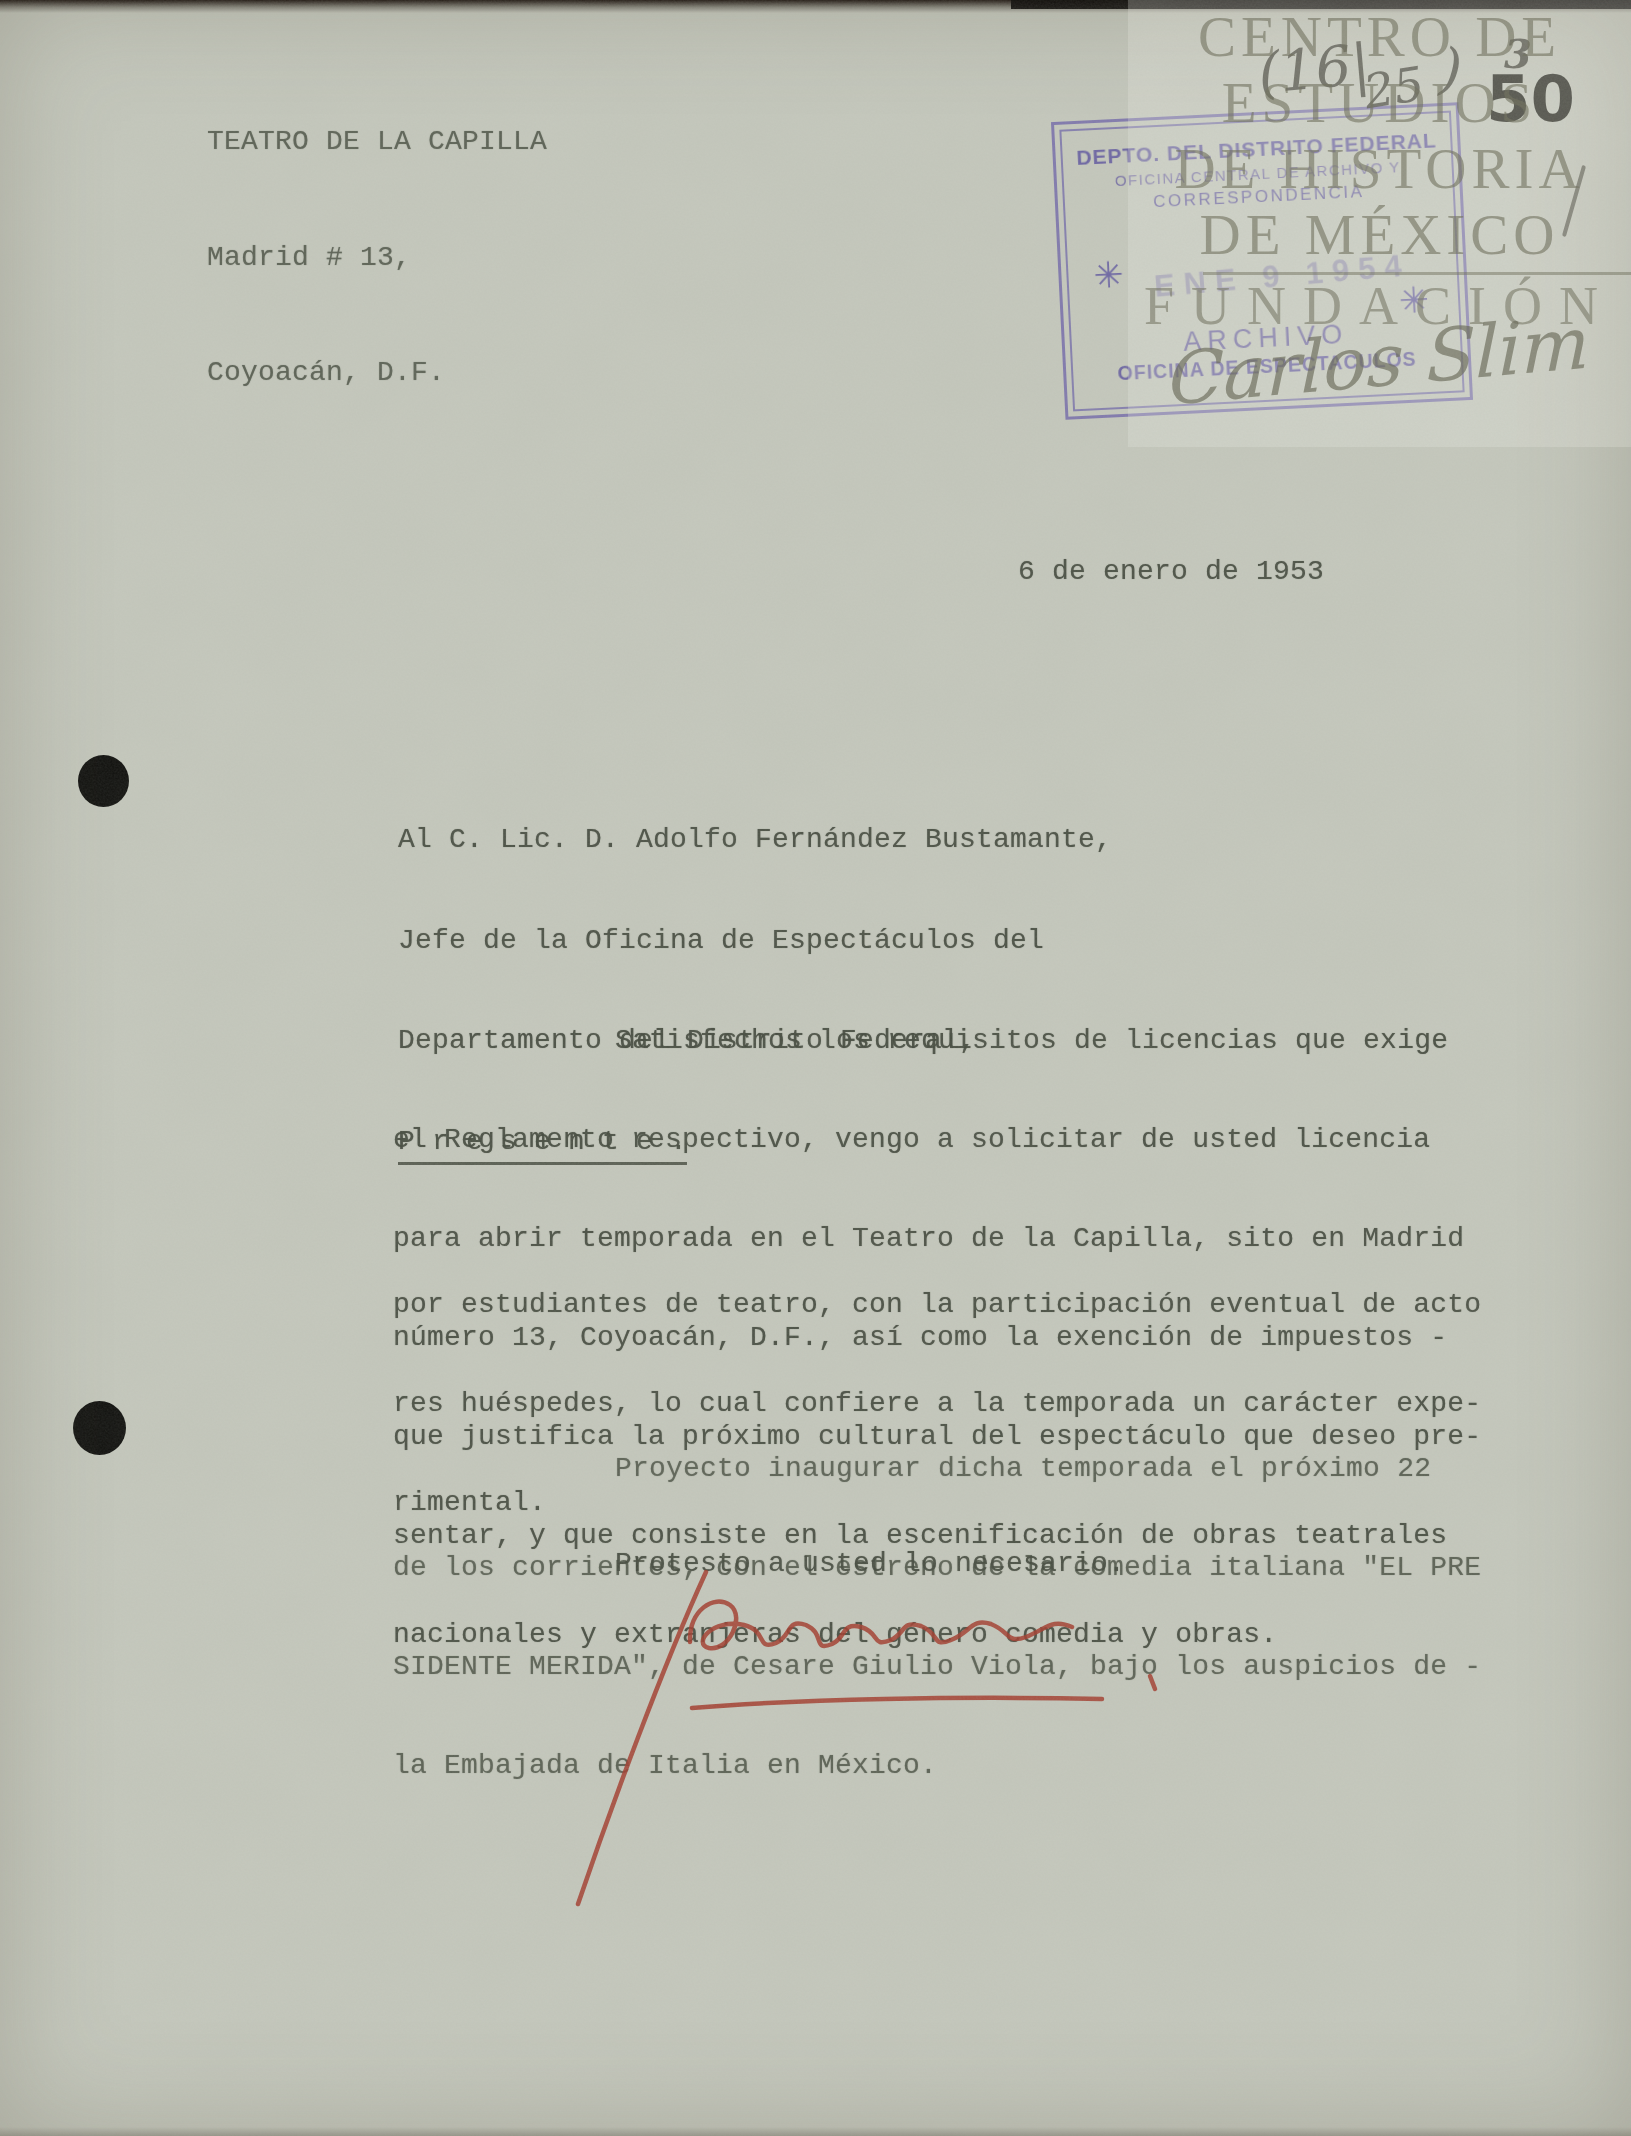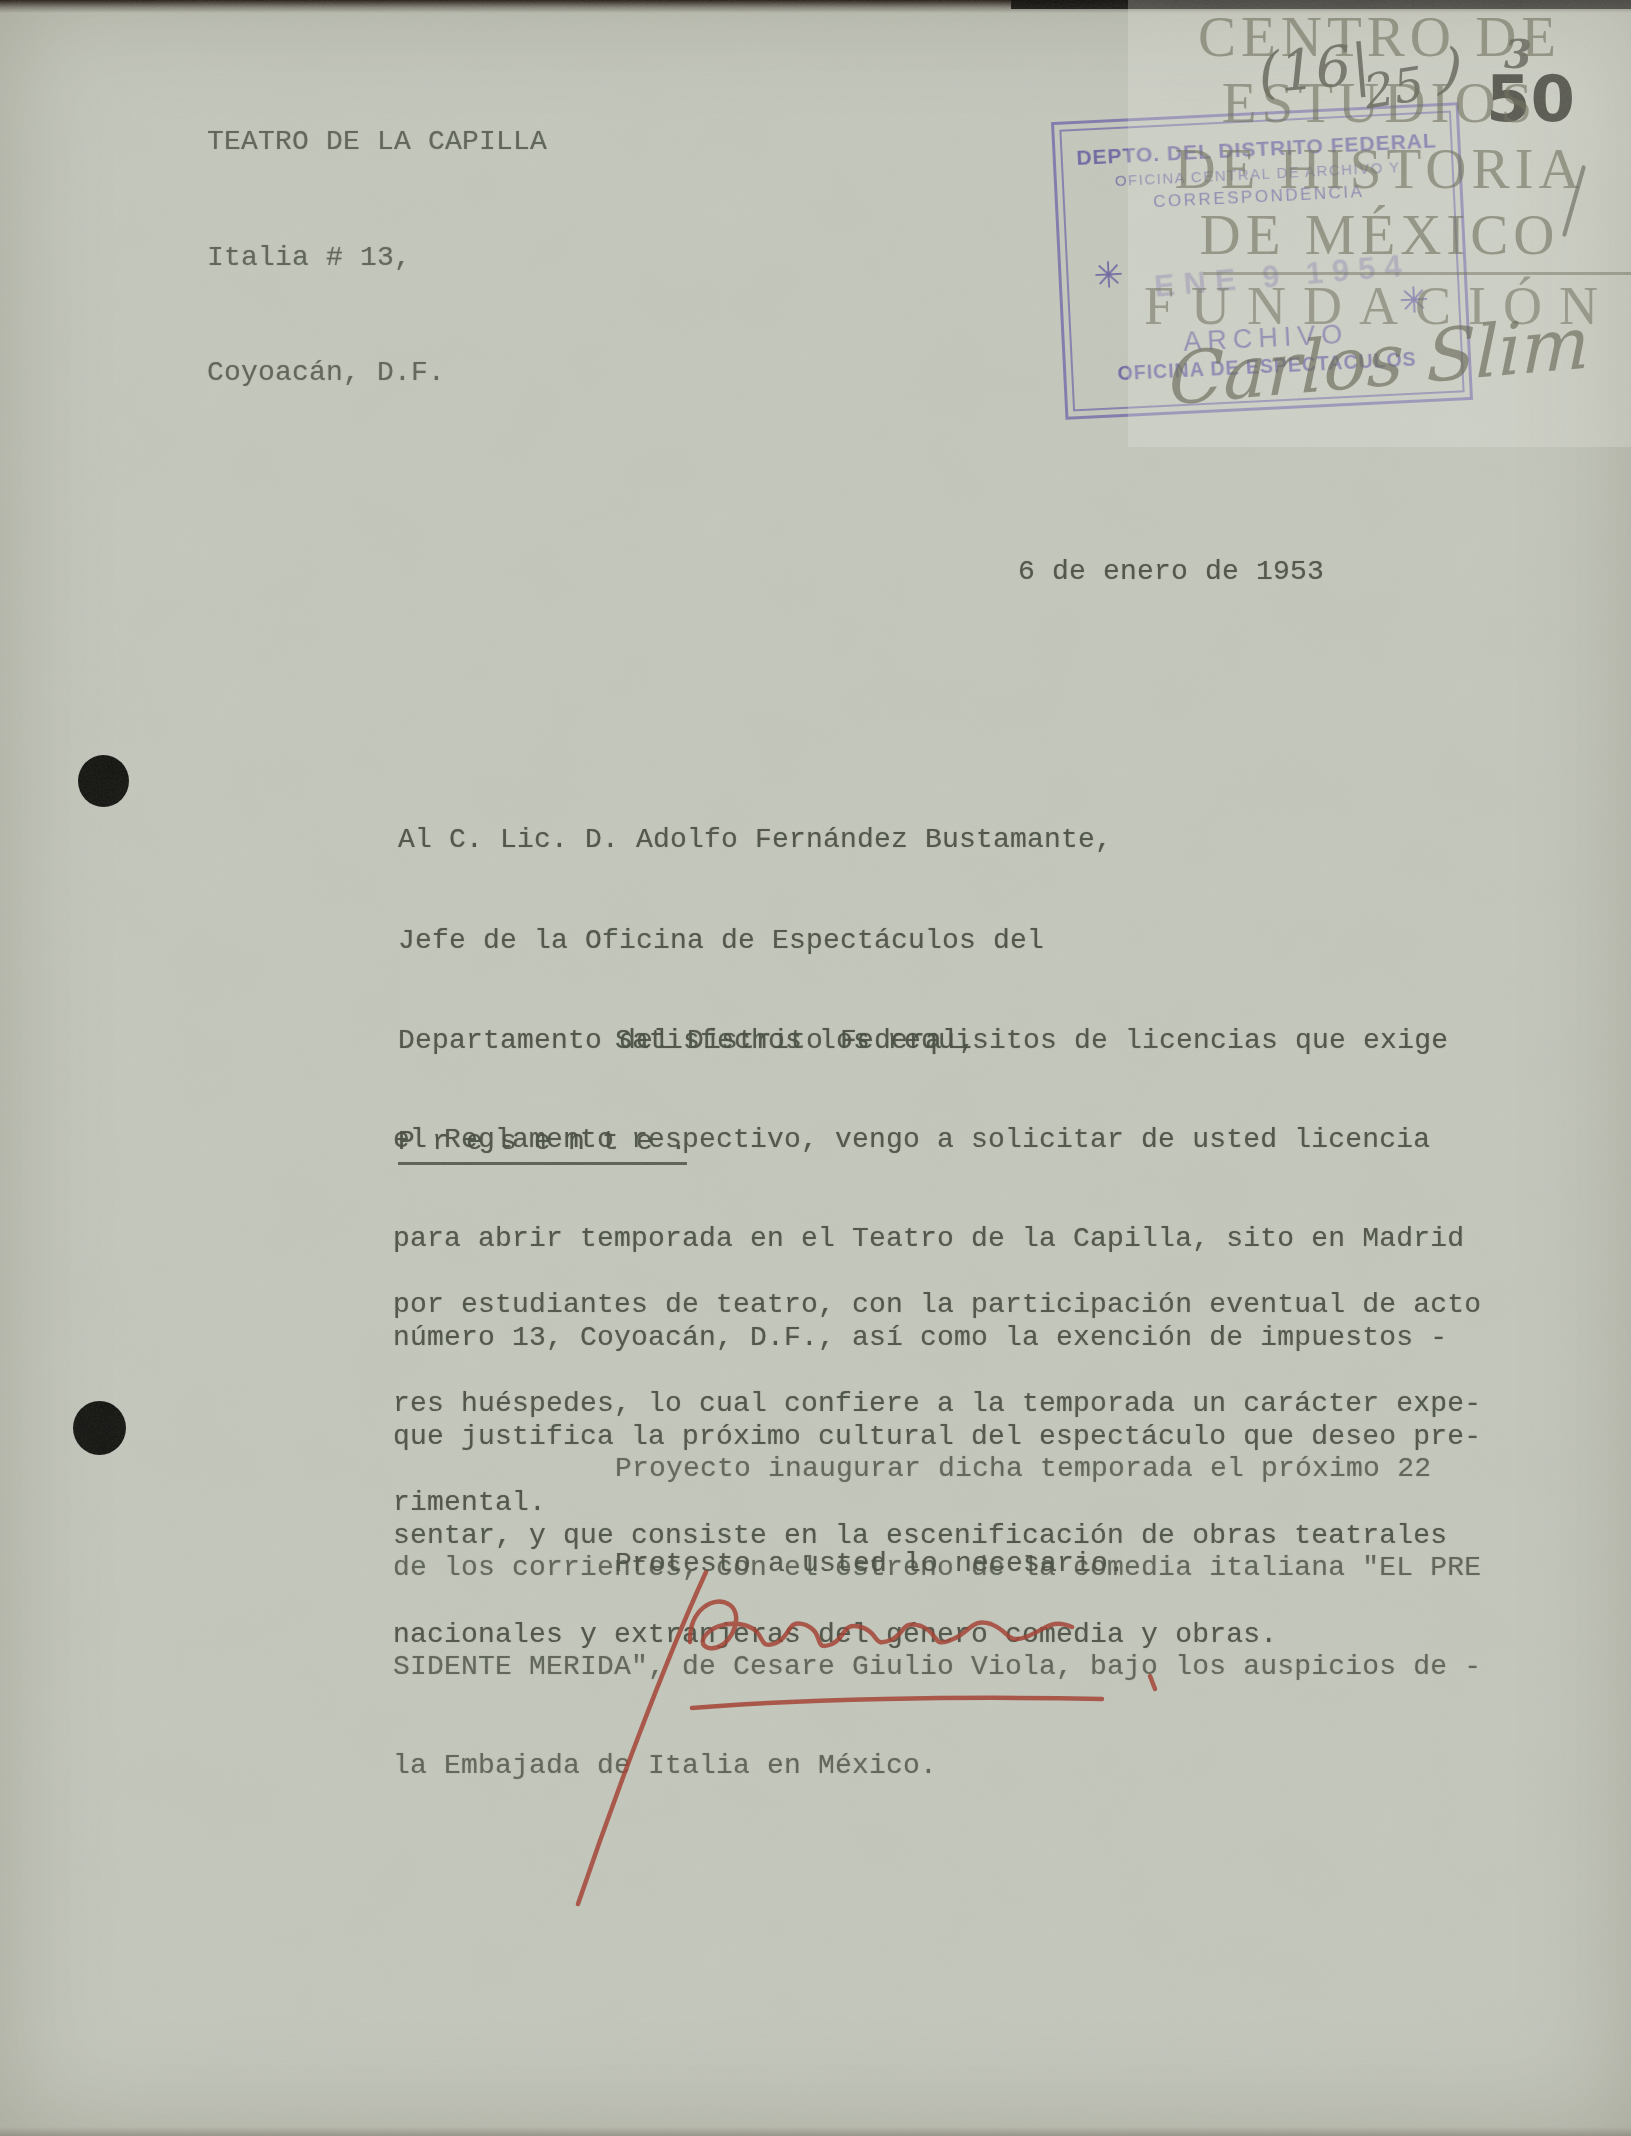--- a/index.html
+++ b/index.html
@@ -61,21 +61,21 @@
   
   .sig{left:540px;top:1548px;z-index:12;}
 </style>
 </head>
 <body>
 
 <div class="page">
 
   <div class="abs tw faded lh" style="left:207px;top:46px;z-index:5">
     <div>TEATRO DE LA CAPILLA</div>
-    <div>Italia # 13,</div>
+    <div>Madrid # 13,</div>
     <div>Coyoacán, D.F.</div>
   </div>
 
   <span class="abs pencil" style="left:1258px;top:36px;font-size:56px;transform:rotate(-5deg)">(16|</span>
   <span class="abs pencil" style="left:1364px;top:60px;font-size:47px;transform:rotate(-9deg)">25</span>
   <span class="abs pencil" style="left:1440px;top:36px;font-size:56px;transform:rotate(4deg)">)</span>
   <span class="abs pencil" style="left:1504px;top:30px;font-size:40px;font-weight:bold">3</span>
   <span class="abs marker" style="left:1486px;top:62px;font-size:64px">50</span>
   <div class="abs slash" style="left:1572px;top:164px"></div>
 

